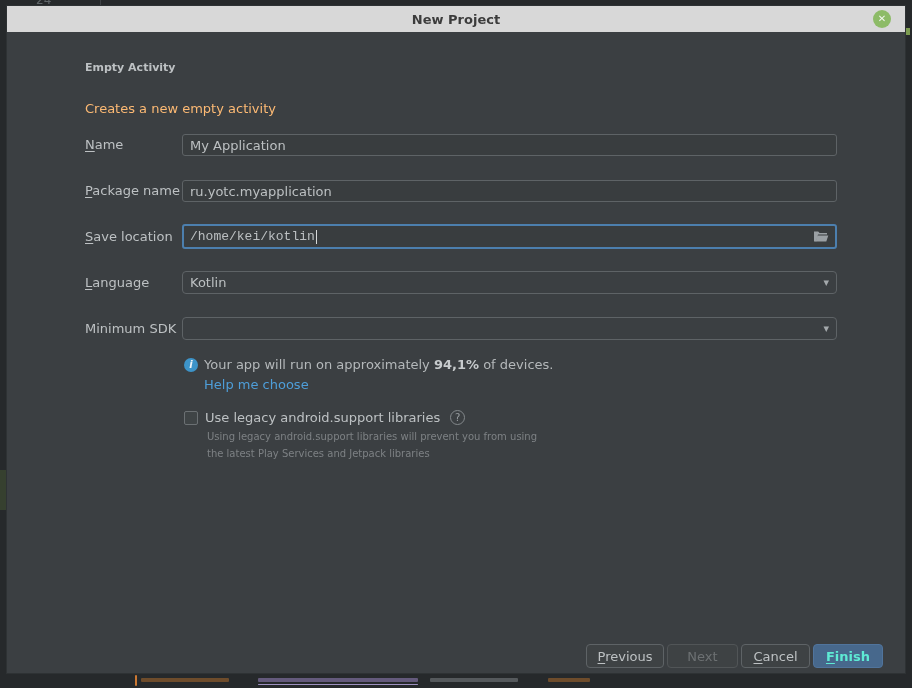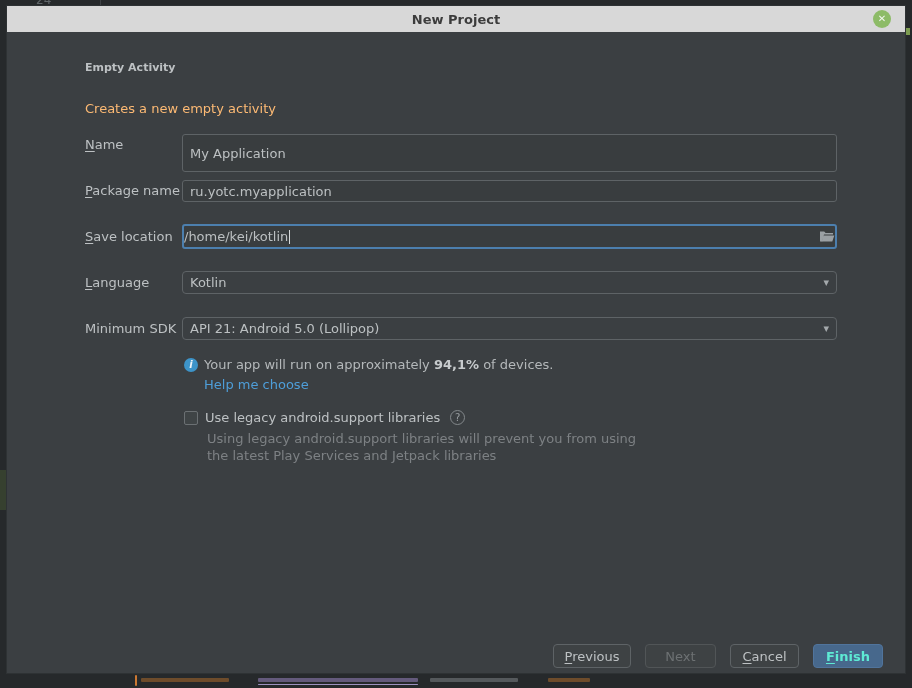--- a/index.html
+++ b/index.html
@@ -42,21 +42,21 @@
   .flabel{position:absolute;left:78px;font-size:13px;color:#bdc1c3;}
   .u{text-decoration:underline;text-underline-offset:2px;}
 
   .field{
     position:absolute;left:175px;width:655px;box-sizing:border-box;
     background:#393d3f;border:1px solid #5e6366;border-radius:3px;
     font-size:13px;color:#bcc0c2;display:flex;align-items:center;padding:0 7px;
   }
   .dropdown{background:#3b3f42;border-radius:4px;cursor:pointer;}
   .dropdown .arrow{margin-left:auto;font-size:11px;color:#a4a9ac;}
-  .field.focused{border:2px solid #4c7fae;padding:0 0;}
+  .field.focused{border:2px solid #4c7fae;padding:0 6px;font-family:Liberation Mono, monospace;}
   .caret{display:inline-block;width:1px;height:14px;background:#d6d9da;margin-left:1px;vertical-align:middle;}
   .folder-btn{margin-left:auto;display:flex;align-items:center;cursor:pointer;}
 
   .info-row{position:absolute;left:177px;top:357px;display:flex;align-items:center;gap:6px;}
   .info-icon{
     width:14px;height:14px;border-radius:50%;background:#3d94c9;color:#eef4f8;
     font-size:10px;font-weight:bold;font-style:italic;text-align:center;line-height:14px;flex:none;
   }
   .info-text{font-size:13px;color:#b4b8ba;}
   .info-text b{color:#c7cbcd;}
@@ -65,23 +65,23 @@
   .check-row{position:absolute;left:177px;top:410px;display:flex;align-items:center;gap:7px;}
   .checkbox{
     width:14px;height:14px;box-sizing:border-box;border:1px solid #6b7073;
     border-radius:2px;background:#3f4446;cursor:pointer;flex:none;
   }
   .check-label{font-size:13px;color:#bdc1c3;}
   .help-icon{
     width:15px;height:15px;box-sizing:border-box;border:1px solid #83888b;border-radius:50%;
     color:#9a9fa2;font-size:10px;text-align:center;line-height:13px;cursor:pointer;flex:none;margin-left:3px;
   }
-  .note{position:absolute;left:200px;font-size:13px;color:#7d8184;}
+  .note{position:absolute;left:200px;font-size:10px;color:#7d8184;}
 
-  .btn-row{position:absolute;right:22px;top:644px;display:flex;gap:14px;}
+  .btn-row{position:absolute;right:22px;top:644px;display:flex;gap:3px;}
   .btn{
     height:24px;box-sizing:border-box;border:1px solid #5e6366;border-radius:4px;
     background:#3e4244;color:#bdc1c3;font-size:13px;display:flex;align-items:center;
     justify-content:center;padding:0 12px;cursor:pointer;
   }
   .btn-previous{width:78px;}
   .btn-next{width:71px;border-color:#515557;color:#6d7173;cursor:default;}
   .btn-cancel{width:69px;}
   .btn-finish{width:70px;background:#47688c;border-color:#50749c;color:#5eead4;font-weight:bold;}
 </style>
@@ -107,21 +107,21 @@
 
     <div class="titlebar">
       <span class="title">New Project</span>
       <span class="close-btn">✕</span>
     </div>
 
     <div class="hdr">Empty Activity</div>
     <div class="subhdr">Creates a new empty activity</div>
 
     <div class="flabel" style="top:131px;"><span class="u">N</span><span>ame</span></div>
-    <div class="field" style="top:128px;height:38px;">
+    <div class="field" style="top:128px;height:22px;">
       <span>My Application</span>
     </div>
 
     <div class="flabel" style="top:177px;"><span class="u">P</span><span>ackage name</span></div>
     <div class="field" style="top:174px;height:22px;">
       <span>ru.yotc.myapplication</span>
     </div>
 
     <div class="flabel" style="top:223px;"><span class="u">S</span><span>ave location</span></div>
     <div class="field focused" style="top:218px;height:25px;">
@@ -136,21 +136,20 @@
     </div>
 
     <div class="flabel" style="top:269px;"><span class="u">L</span><span>anguage</span></div>
     <div class="field dropdown" style="top:265px;height:23px;">
       <span>Kotlin</span>
       <span class="arrow">▾</span>
     </div>
 
     <div class="flabel" style="top:315px;">Minimum SDK</div>
     <div class="field dropdown" style="top:311px;height:23px;">
-      <span>API 21: Android 5.0 (Lollipop)</span>
       <span class="arrow">▾</span>
     </div>
 
     <div class="info-row" style="top:351px;">
       <span class="info-icon">i</span>
       <span class="info-text"><span>Your app will run on approximately </span><b>94,1%</b><span> of devices.</span></span>
     </div>
     <div class="link" style="top:371px;">Help me choose</div>
 
     <div class="check-row" style="top:404px;">

